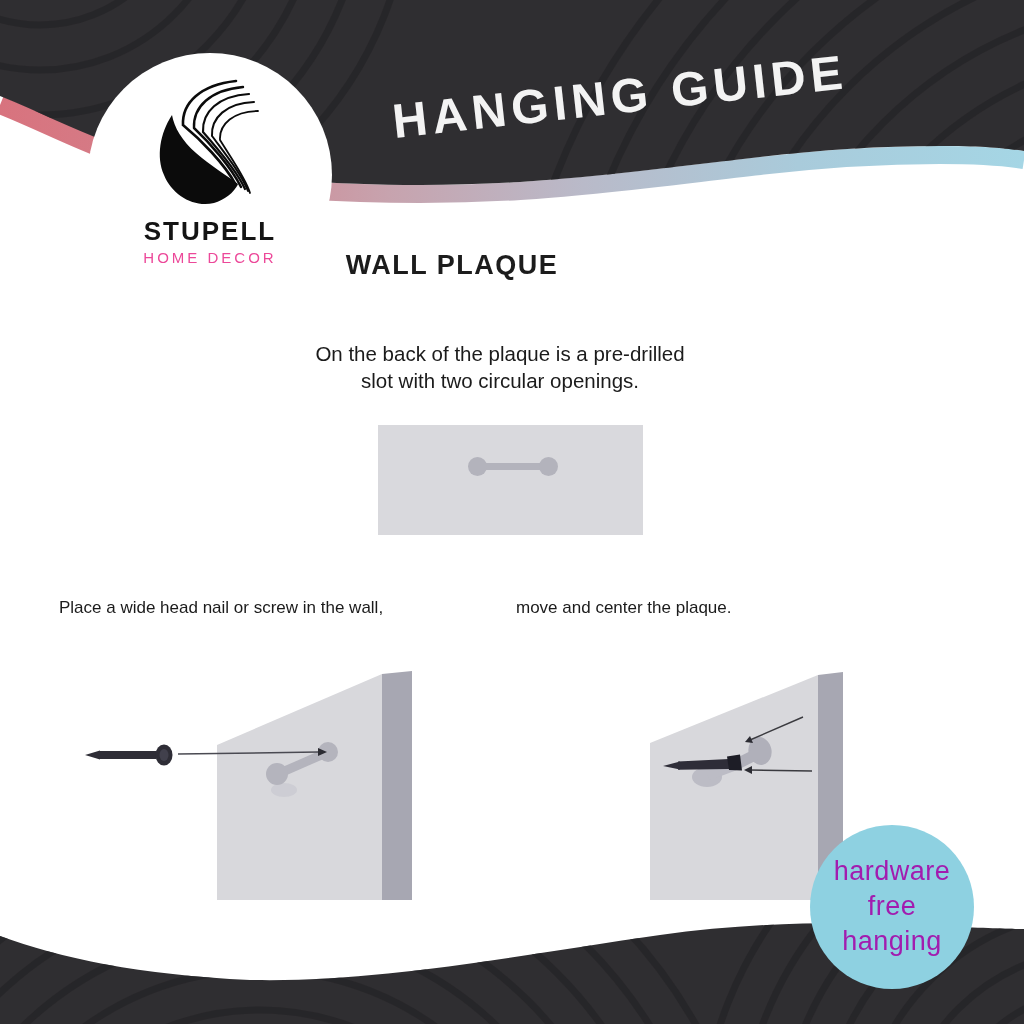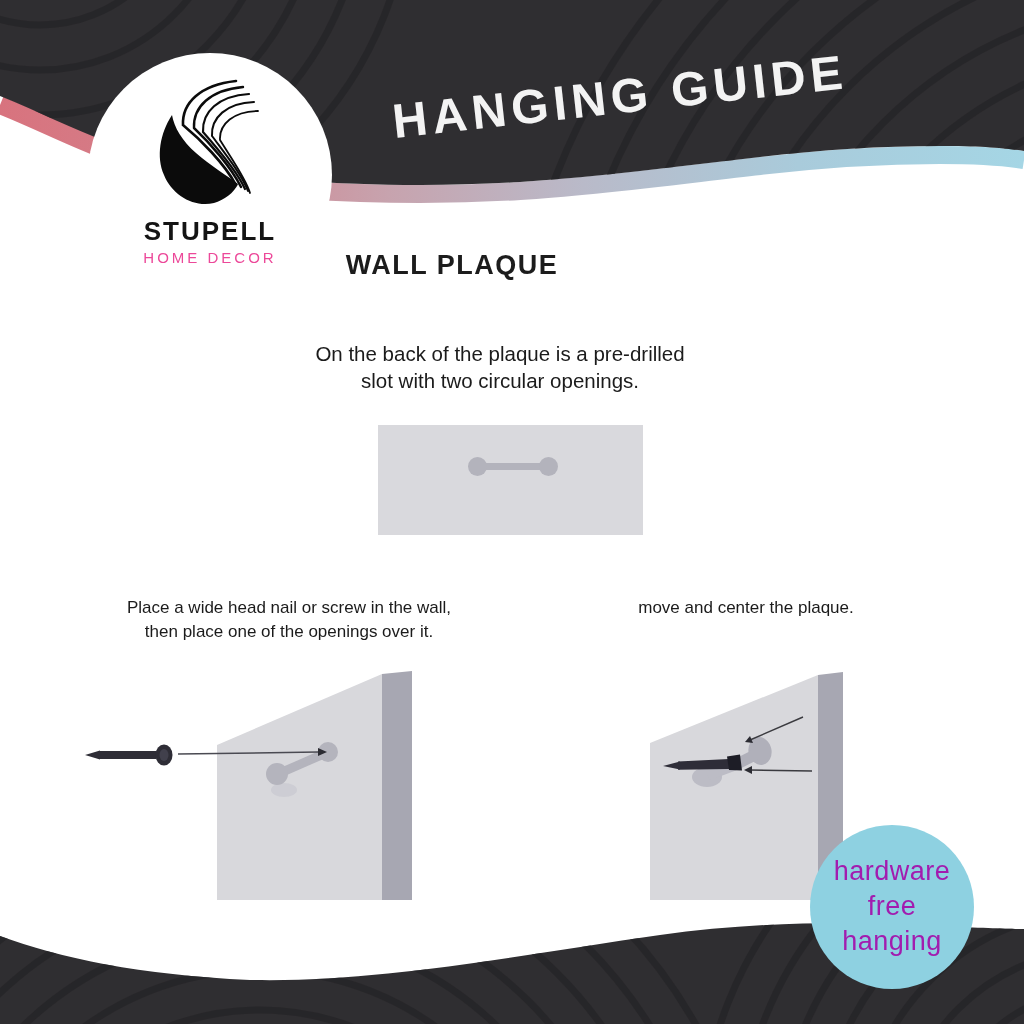--- a/index.html
+++ b/index.html
@@ -32,21 +32,21 @@
   
   .product-type{
     position:absolute;left:0;top:250px;width:832px;text-align:center;
     font-size:27px;font-weight:700;letter-spacing:1.5px;color:#1c1c1c;z-index:2;margin-left:36px;
   }
   .intro-text{
     position:absolute;left:0;top:340px;width:1000px;text-align:center;
     font-size:20.5px;line-height:27px;color:#1b1b1b;z-index:2;
   }
   .step-caption{
-    position:absolute;top:596px;width:460px;text-align:center;
+    position:absolute;top:596px;width:460px;
     font-size:17px;line-height:24px;color:#1b1b1b;z-index:2;
   }
   .step-caption.left{left:59px;}
   .step-caption.right{left:516px;}
   
   .plaque-back{
     position:absolute;left:378px;top:425px;width:265px;height:110px;
     background:#d9d9dd;z-index:2;
   }
   .slot-bar{position:absolute;left:99px;top:38px;width:71px;height:7px;background:#b3b3bc;border-radius:3px;}
@@ -161,21 +161,20 @@
   </div>
 
   <div class="plaque-back">
     <div class="slot-bar"></div>
     <div class="slot-hole l"></div>
     <div class="slot-hole r"></div>
   </div>
 
   <div class="step-caption left">
     <div>Place a wide head nail or screw in the wall,</div>
-    <div>then place one of the openings over it.</div>
   </div>
   <div class="step-caption right">
     <div>move and center the plaque.</div>
   </div>
 
   <svg class="layer steps-svg" viewBox="0 0 1024 1024" xmlns="http://www.w3.org/2000/svg">
 
     <g>
       <polygon points="217,745 382,674 382,900 217,900" fill="#d8d8dc"></polygon>
       <polygon points="382,674 412,671 412,900 382,900" fill="#a7a7b2"></polygon>

